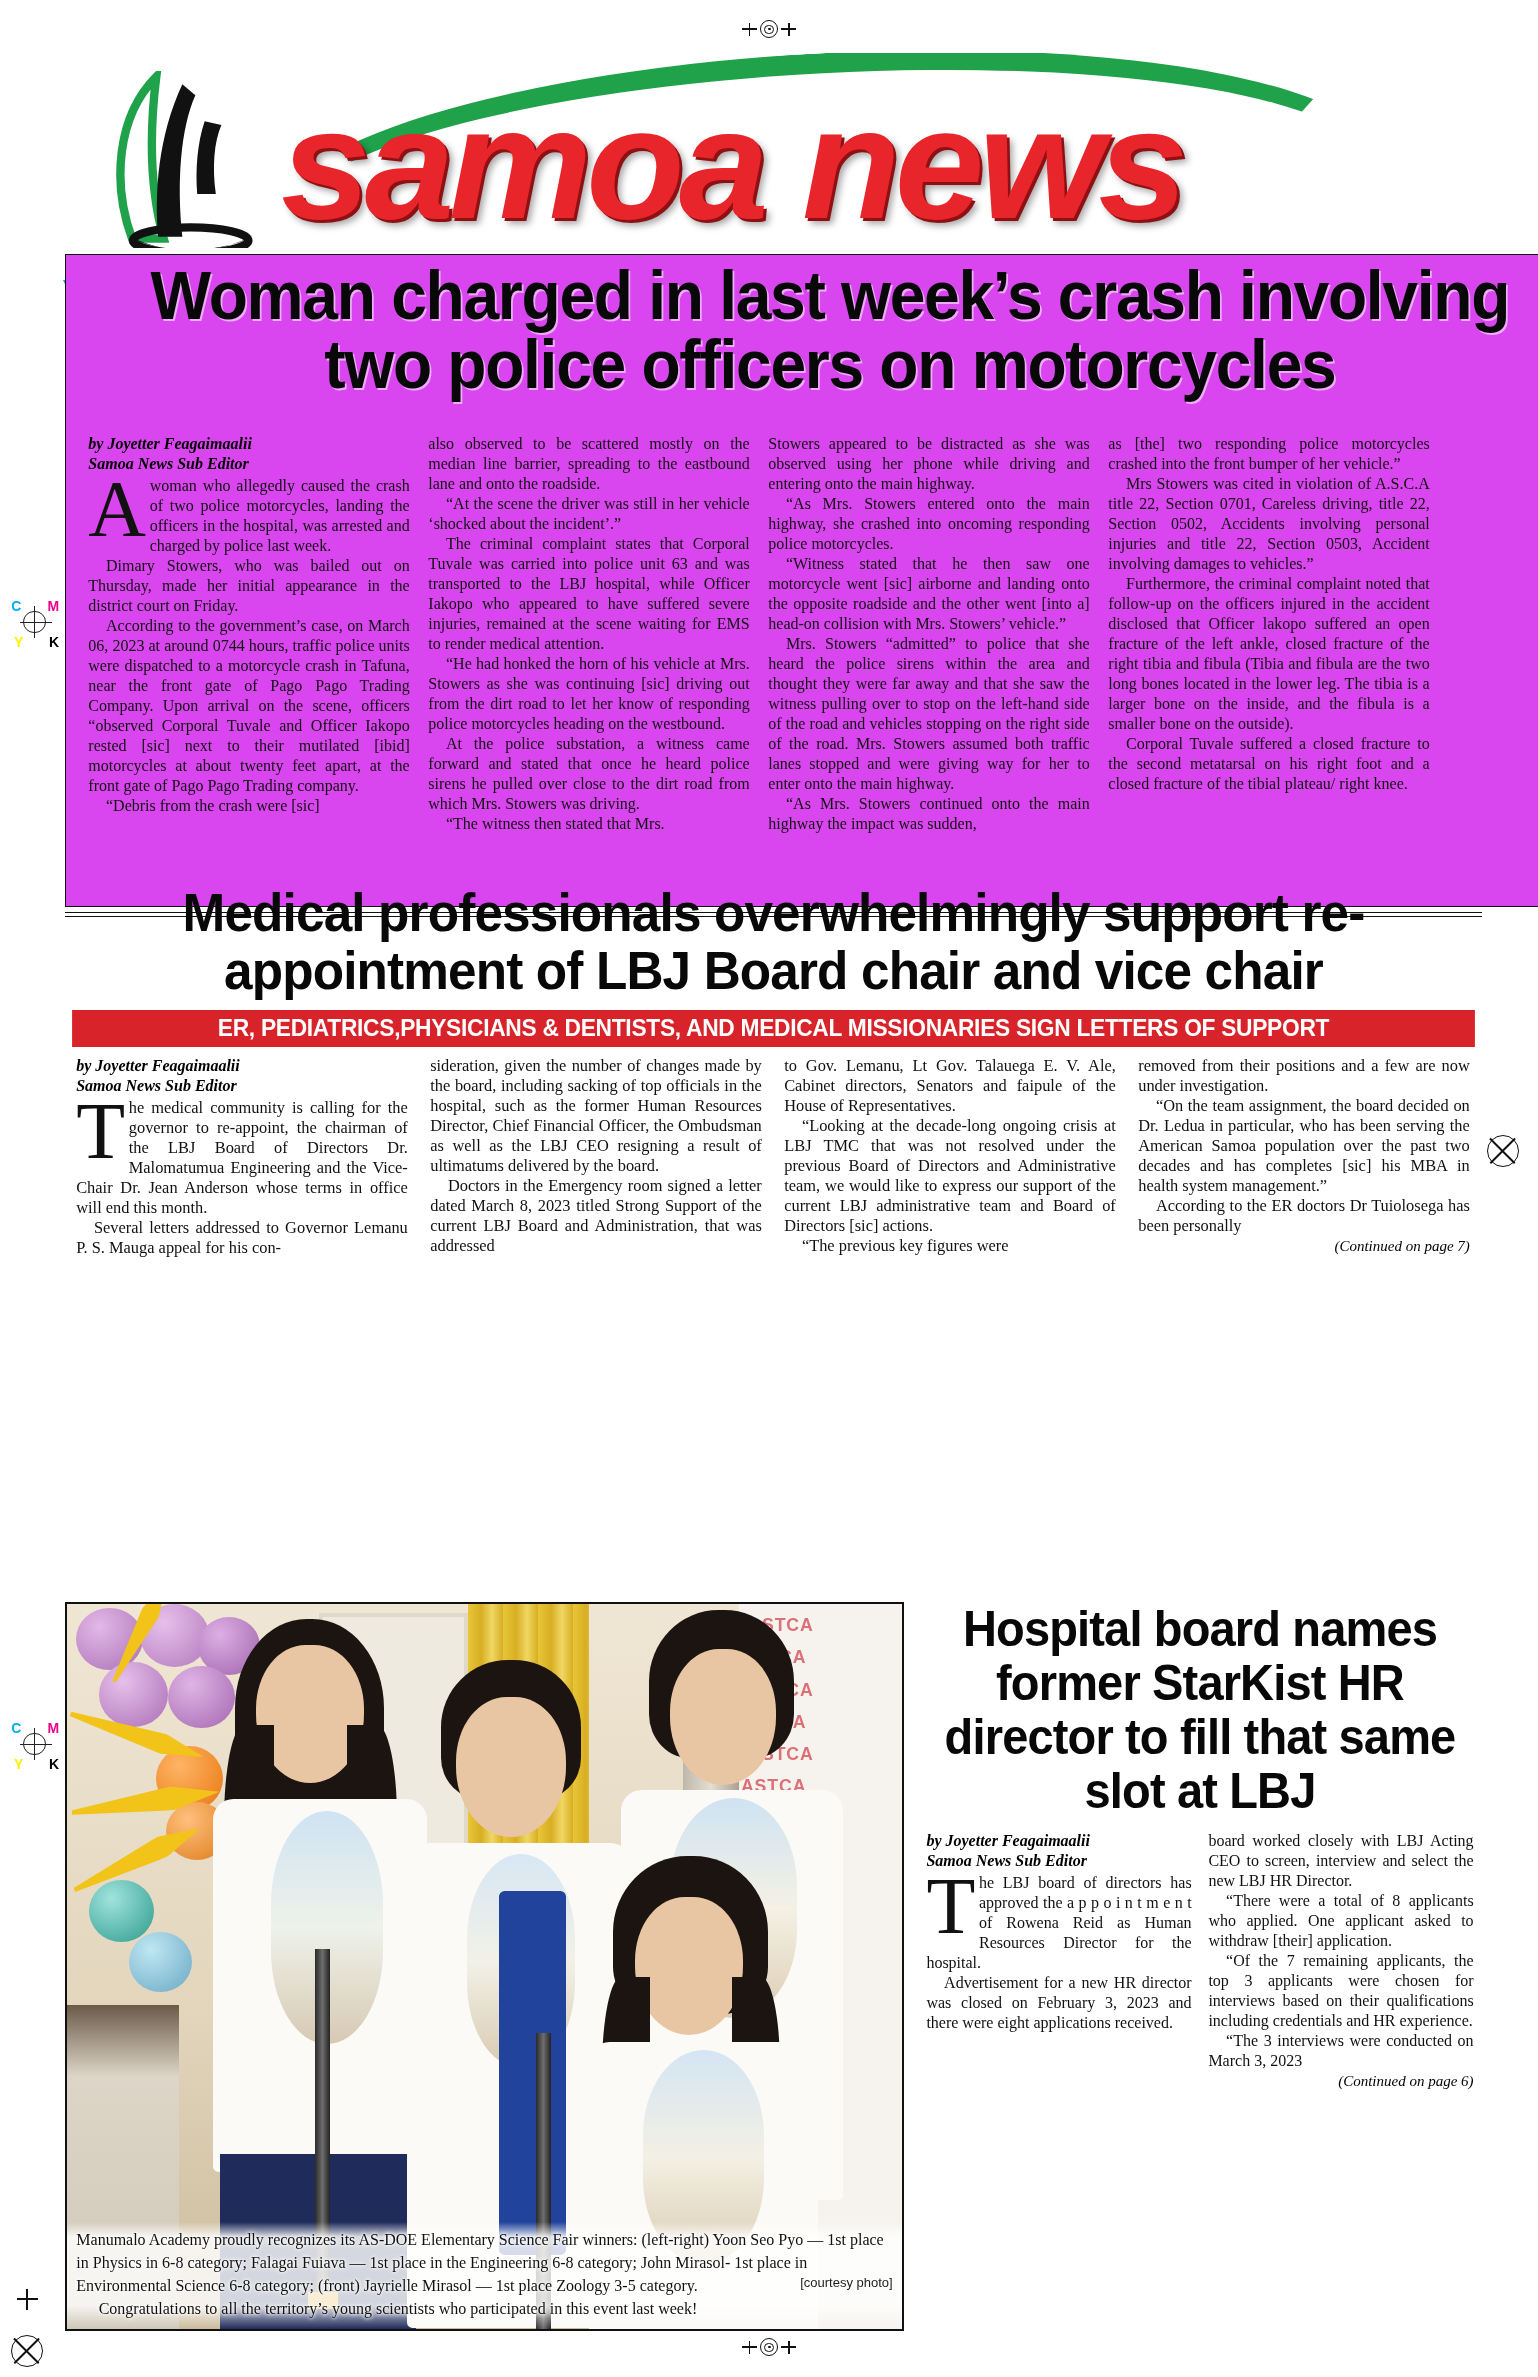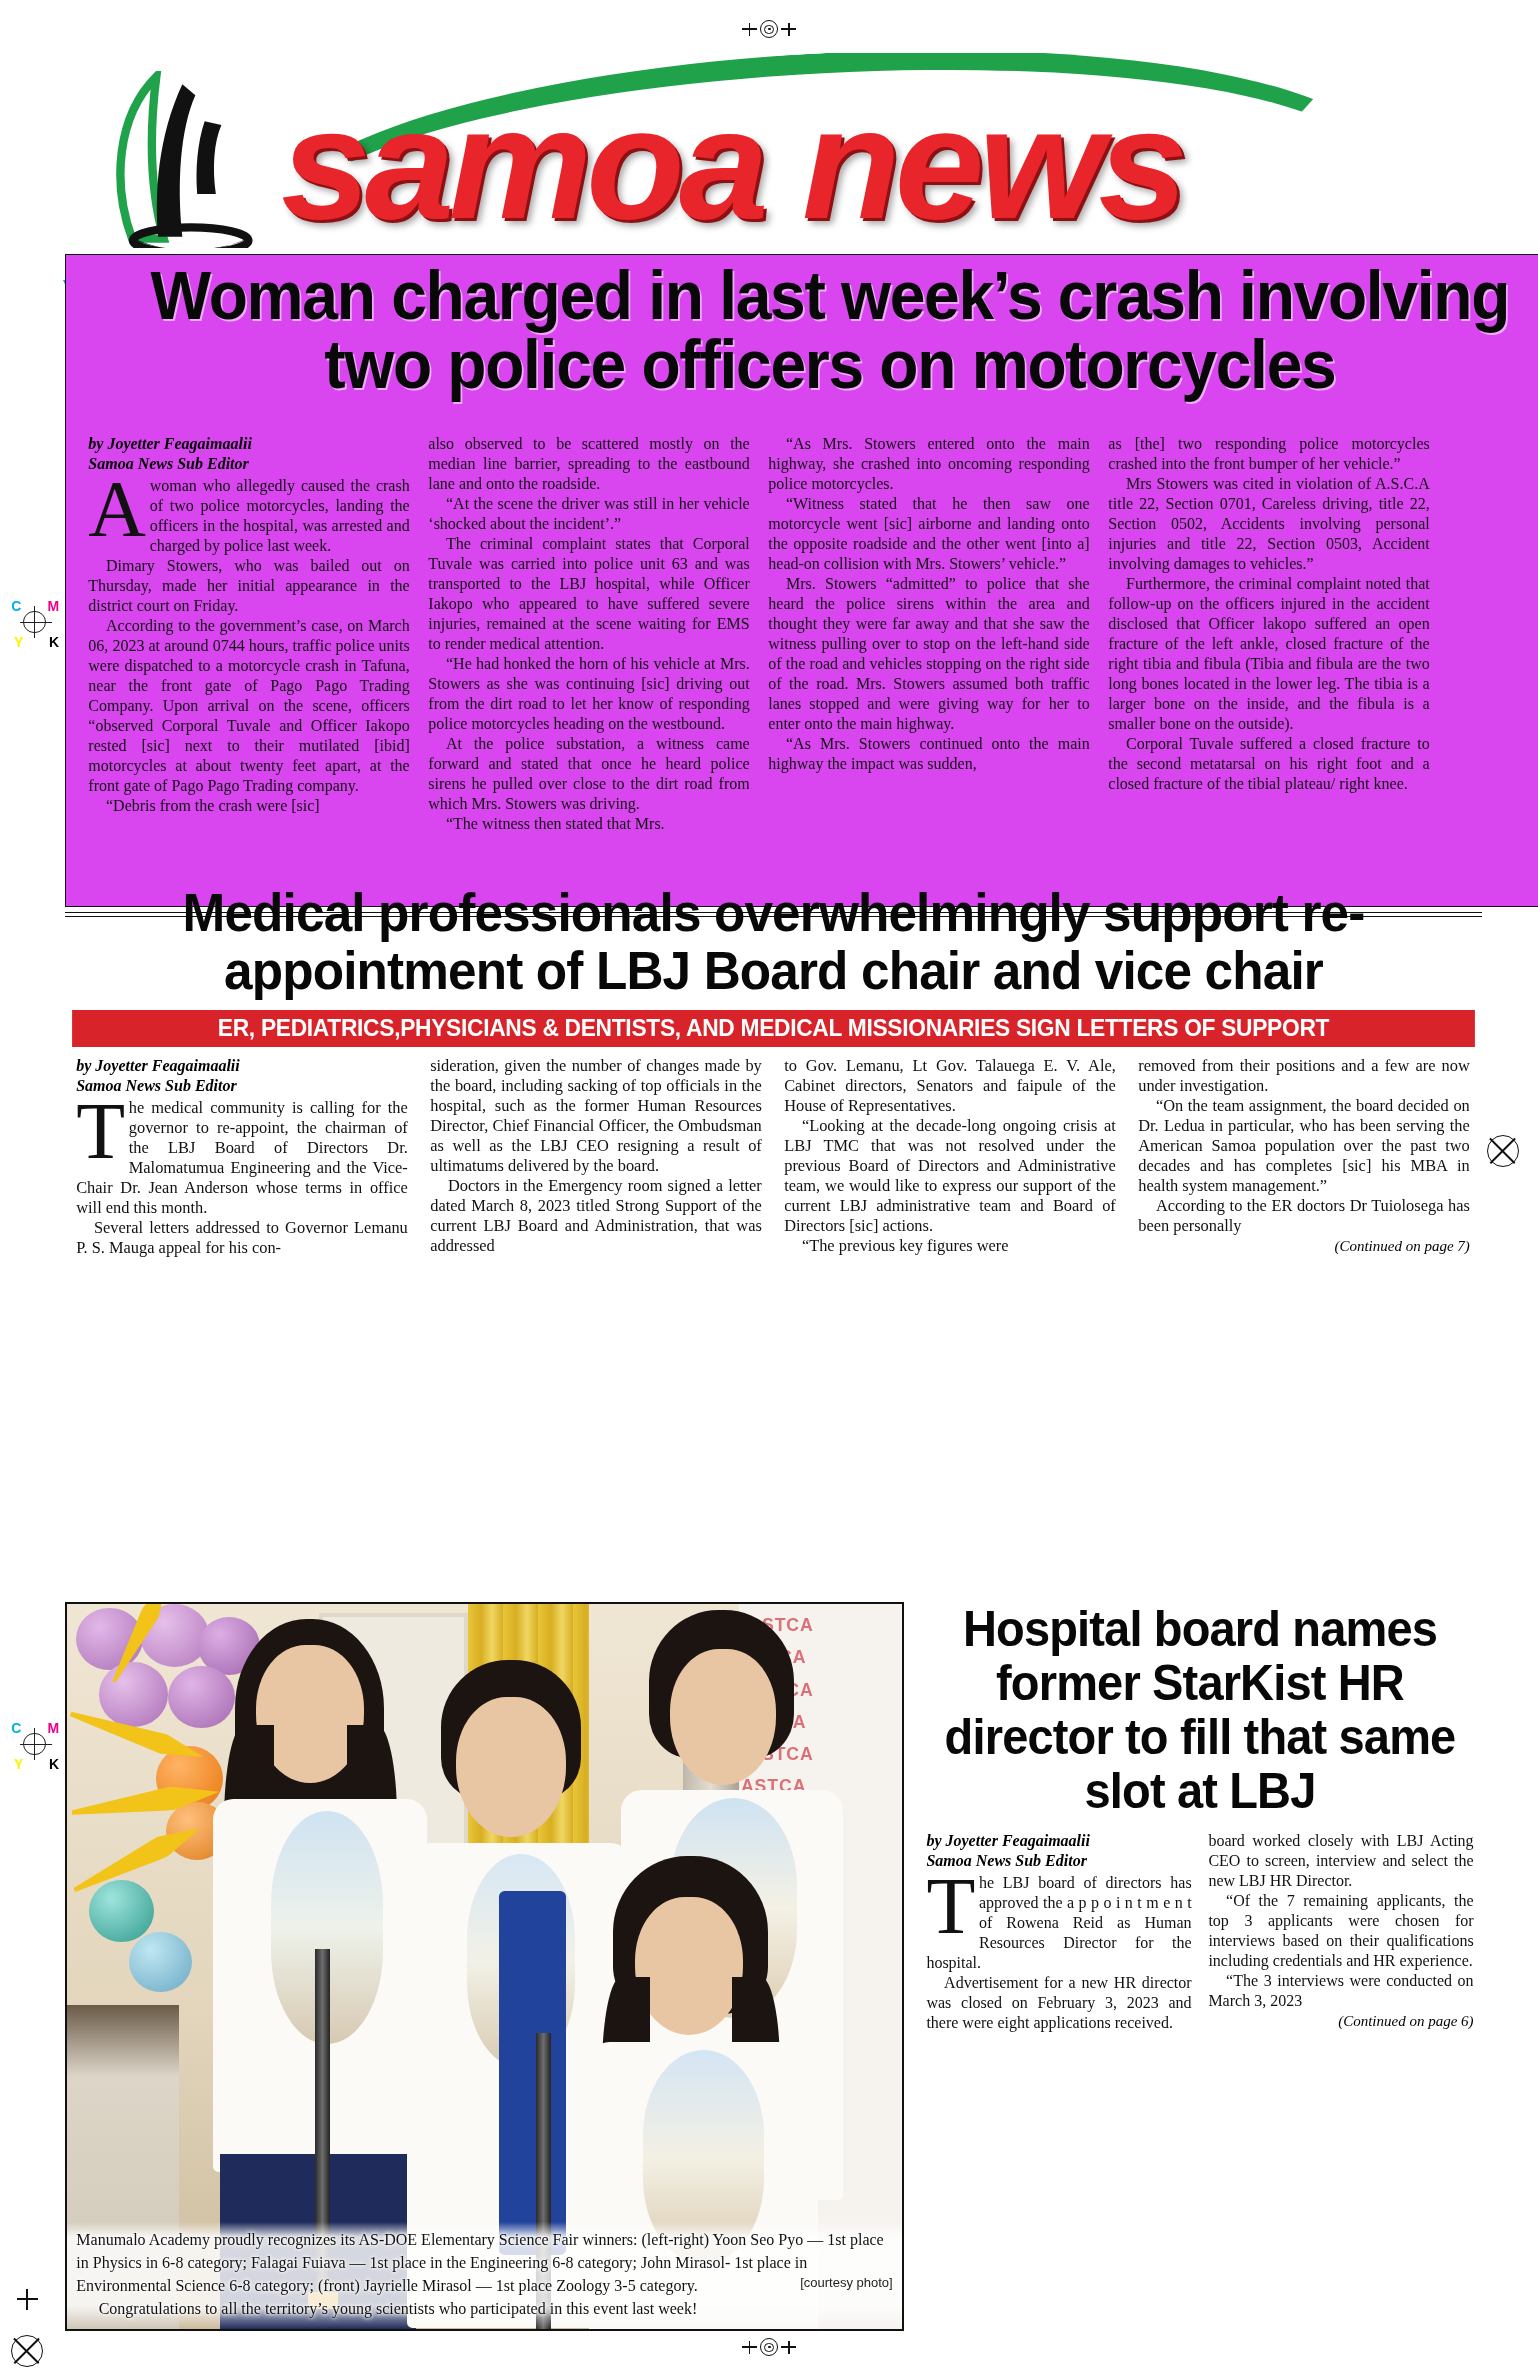--- a/index.html
+++ b/index.html
@@ -408,20 +408,21 @@
         <p>“At the scene the driver was still in her vehicle ‘shocked about the incident’.”</p>
         <p>The criminal complaint states that Corporal Tuvale was carried into police unit 63 and was transported to the LBJ hospital, while Officer Iakopo who appeared to have suffered severe injuries, remained at the scene waiting for EMS to render medical attention.</p>
         <p>“He had honked the horn of his vehicle at Mrs. Stowers as she was continuing [sic] driving out from the dirt road to let her know of responding police motorcycles heading on the westbound.</p>
         <p>At the police substation, a witness came forward and stated that once he heard police sirens he pulled over close to the dirt road from which Mrs. Stowers was driving.</p>
         <p>“The witness then stated that Mrs.</p>
       </div>
     </div>
 
     <div class="col">
       <div class="body">
+        <p style="text-indent:0">Stowers appeared to be distracted as she was observed using her phone while driving and entering onto the main highway.</p>
         <p>“As Mrs. Stowers entered onto the main highway, she crashed into oncoming responding police motorcycles.</p>
         <p>“Witness stated that he then saw one motorcycle went [sic] airborne and landing onto the opposite roadside and the other went [into a] head-on collision with Mrs. Stowers’ vehicle.”</p>
         <p>Mrs. Stowers “admitted” to police that she heard the police sirens within the area and thought they were far away and that she saw the witness pulling over to stop on the left-hand side of the road and vehicles stopping on the right side of the road. Mrs. Stowers assumed both traffic lanes stopped and were giving way for her to enter onto the main highway.</p>
         <p>“As Mrs. Stowers continued onto the main highway the impact was sudden,</p>
       </div>
     </div>
 
     <div class="col">
       <div class="body">
         <p style="text-indent:0">as [the] two responding police motorcycles crashed into the front bumper of her vehicle.”</p>
@@ -573,20 +574,21 @@
         <div>Samoa News Sub Editor</div>
       </div>
       <div class="body">
         <p class="dropcapP first"><span class="dc">T</span><span>he LBJ board of directors has approved the a p p o i n t m e n t of Rowena Reid as Human Resources Director for the hospital.</span></p>
         <p>Advertisement for a new HR director was closed on February 3, 2023 and there were eight applications received.</p>
       </div>
     </div>
     <div class="col">
       <div class="body">
         <p style="text-indent:0">board worked closely with LBJ Acting CEO to screen, interview and select the new LBJ HR Director.</p>
+        <p>“There were a total of 8 applicants who applied. One applicant asked to withdraw [their] application.</p>
         <p>“Of the 7 remaining applicants, the top 3 applicants were chosen for interviews based on their qualifications including credentials and HR experience.</p>
         <p>“The 3 interviews were conducted on March 3, 2023</p>
       </div>
       <div class="contnote">(Continued on page 6)</div>
     </div>
   </div>
 </div>
 
 
 </body></html>

